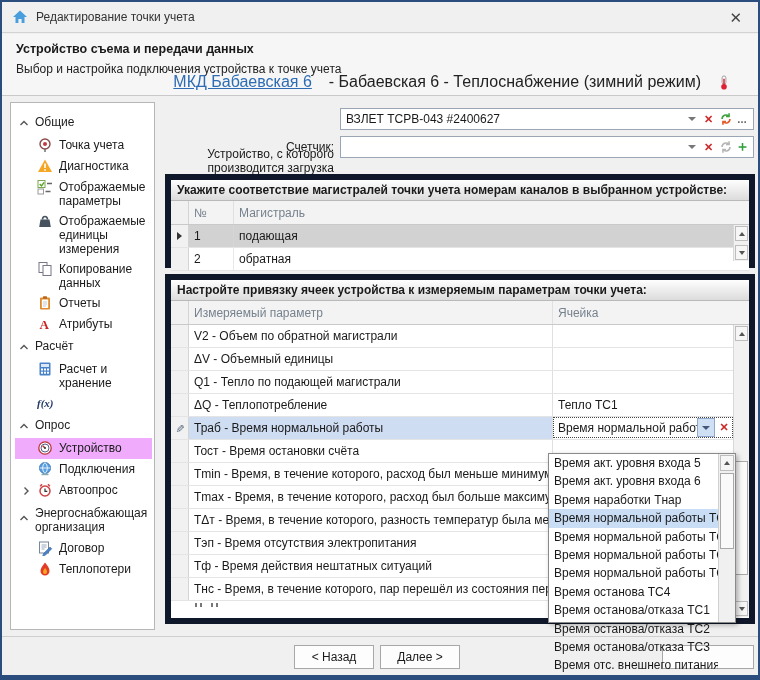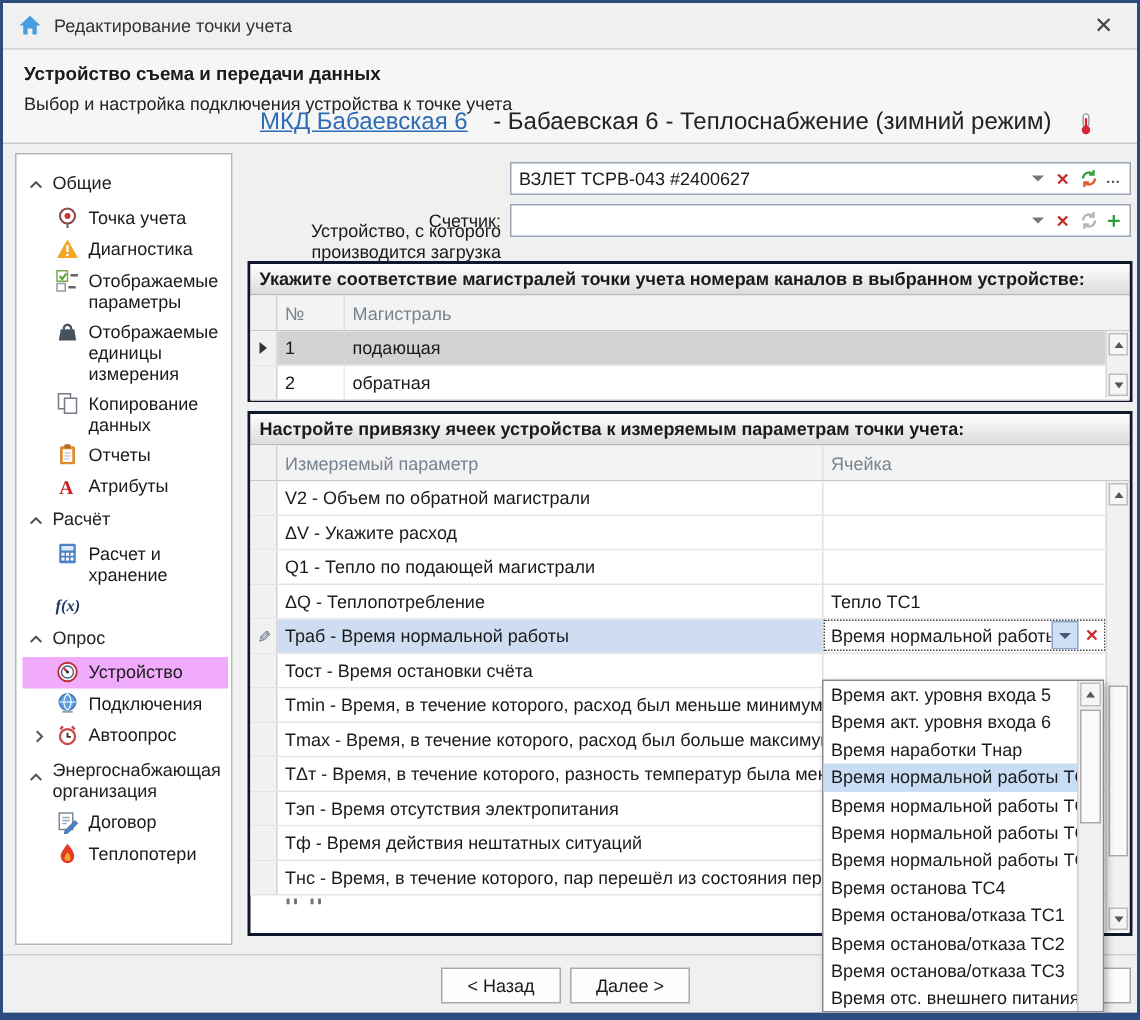--- a/index.html
+++ b/index.html
@@ -33,21 +33,21 @@
 .combo{ position:absolute; left:338px; width:414px; height:22px; background:#fff; border:1px solid #9aa6b5;
   display:flex; align-items:center; padding-left:5px;}
 .combo .val{ flex:1; white-space:nowrap; overflow:hidden;}
 .combo .acts{ display:flex; align-items:center; gap:2px; padding-right:3px;}
 .act{ width:15px; height:16px; display:flex; align-items:center; justify-content:center; font-size:11px;}
 .tri-down{ width:0; height:0; border-left:4px solid transparent; border-right:4px solid transparent; border-top:4px solid #777;}
 .x-red{ color:#cc2b2b; font-weight:bold; font-size:11px;}
 .plus-green{ color:#2e9e3a; font-weight:bold; font-size:14px;}
 .dots{ color:#555; font-weight:bold; letter-spacing:1px; font-size:10px;}
 
-.groupbox{ position:absolute; left:163px; width:590px; background:#fff; border:2px solid #0f172a;}
+.groupbox{ position:absolute; left:163px; width:590px; background:#fff; border:6px solid #0f172a;}
 .gb-caption{ height:21px; line-height:20px; padding-left:6px; font-weight:bold; font-size:12px;
   background:linear-gradient(#fefefe,#dcdcdc); border-bottom:1px solid #b9b9b9; white-space:nowrap; overflow:hidden;}
 .thead{ display:flex; height:24px; background:#f3f3f3; border-bottom:1px solid #c9c9c9; color:#76828e;}
 .thead > div{ display:flex; align-items:center; padding-left:5px;}
 .ind-col{ width:18px; flex:none; background:#f1f1f1; border-right:1px solid #d4d4d4; padding-left:0 !important;}
 .trow{ display:flex; height:23px; border-bottom:1px solid #e4e4e4; background:#fff;}
 .trow > div{ display:flex; align-items:center; padding-left:5px; white-space:nowrap; overflow:hidden;}
 .trow .ind-col{ justify-content:center;}
 .sel-gray > .c{ background:#d2d2d2;}
 .sel-blue > .c{ background:#cfddf2;}
@@ -64,21 +64,21 @@
 
 .col-param{ width:364px; flex:none; border-right:1px solid #e0e0e0;}
 .col-cell{ flex:1;}
 
 .cell-editor{ flex:1; height:21px; margin:0; border:1px dotted #444; background:#fff; display:flex; align-items:center; padding:0 !important;}
 .cell-editor .ed-text{ flex:1; padding-left:4px; white-space:nowrap; overflow:hidden;}
 .ed-combo-btn{ width:18px; height:19px; flex:none; background:#cfe0f5; border:1px solid #90a8cc;
   display:flex; align-items:center; justify-content:center; margin-right:1px;}
 .ed-close-btn{ width:16px; flex:none; text-align:center;}
 
-.dropdown{ position:absolute; left:546px; top:451px; width:188px; height:222px; background:#fff;
+.dropdown{ position:absolute; left:546px; top:451px; width:188px; height:170px; background:#fff;
   border:1px solid #8a8a8a; z-index:30; box-shadow:2px 2px 5px rgba(0,0,0,0.3);}
 .dd-item{ height:18.4px; line-height:18.4px; padding-left:5px; white-space:nowrap; overflow:hidden;}
 .dd-item.selected{ background:#c9ddf5;}
 .dd-scroll{ position:absolute; right:0; top:0; bottom:0; width:17px; background:#f0f0f0; border-left:1px solid #d0d0d0;}
 .dd-scroll .sc-btn{ height:16px;}
 
 .footer{ position:absolute; left:0; right:0; bottom:0; height:39px; background:#f0f0f0; border-top:1px solid #cfcfcf;}
 .btn{ position:absolute; width:80px; height:24px; background:#fdfdfd; border:1px solid #a8a8a8;
   font-size:12px; text-align:center; line-height:22px; color:#1a1a1a;}
 .partial-ticks{ height:6px; overflow:hidden; display:flex; gap:3px; padding-left:24px; padding-top:2px;}
@@ -340,21 +340,21 @@
     </div>
 
     <div style="margin-right:16px;">
       <div class="trow">
           <div class="ind-col"></div>
           <div class="col-param">V2 - Объем по обратной магистрали</div>
           <div class="col-cell"></div>
         </div>
       <div class="trow">
           <div class="ind-col"></div>
-          <div class="col-param">ΔV - Укажите расход</div>
+          <div class="col-param">ΔV - Объемный единицы</div>
           <div class="col-cell"></div>
         </div>
       <div class="trow">
           <div class="ind-col"></div>
           <div class="col-param">Q1 - Тепло по подающей магистрали</div>
           <div class="col-cell"></div>
         </div>
       <div class="trow">
           <div class="ind-col"></div>
           <div class="col-param">ΔQ - Теплопотребление</div>

